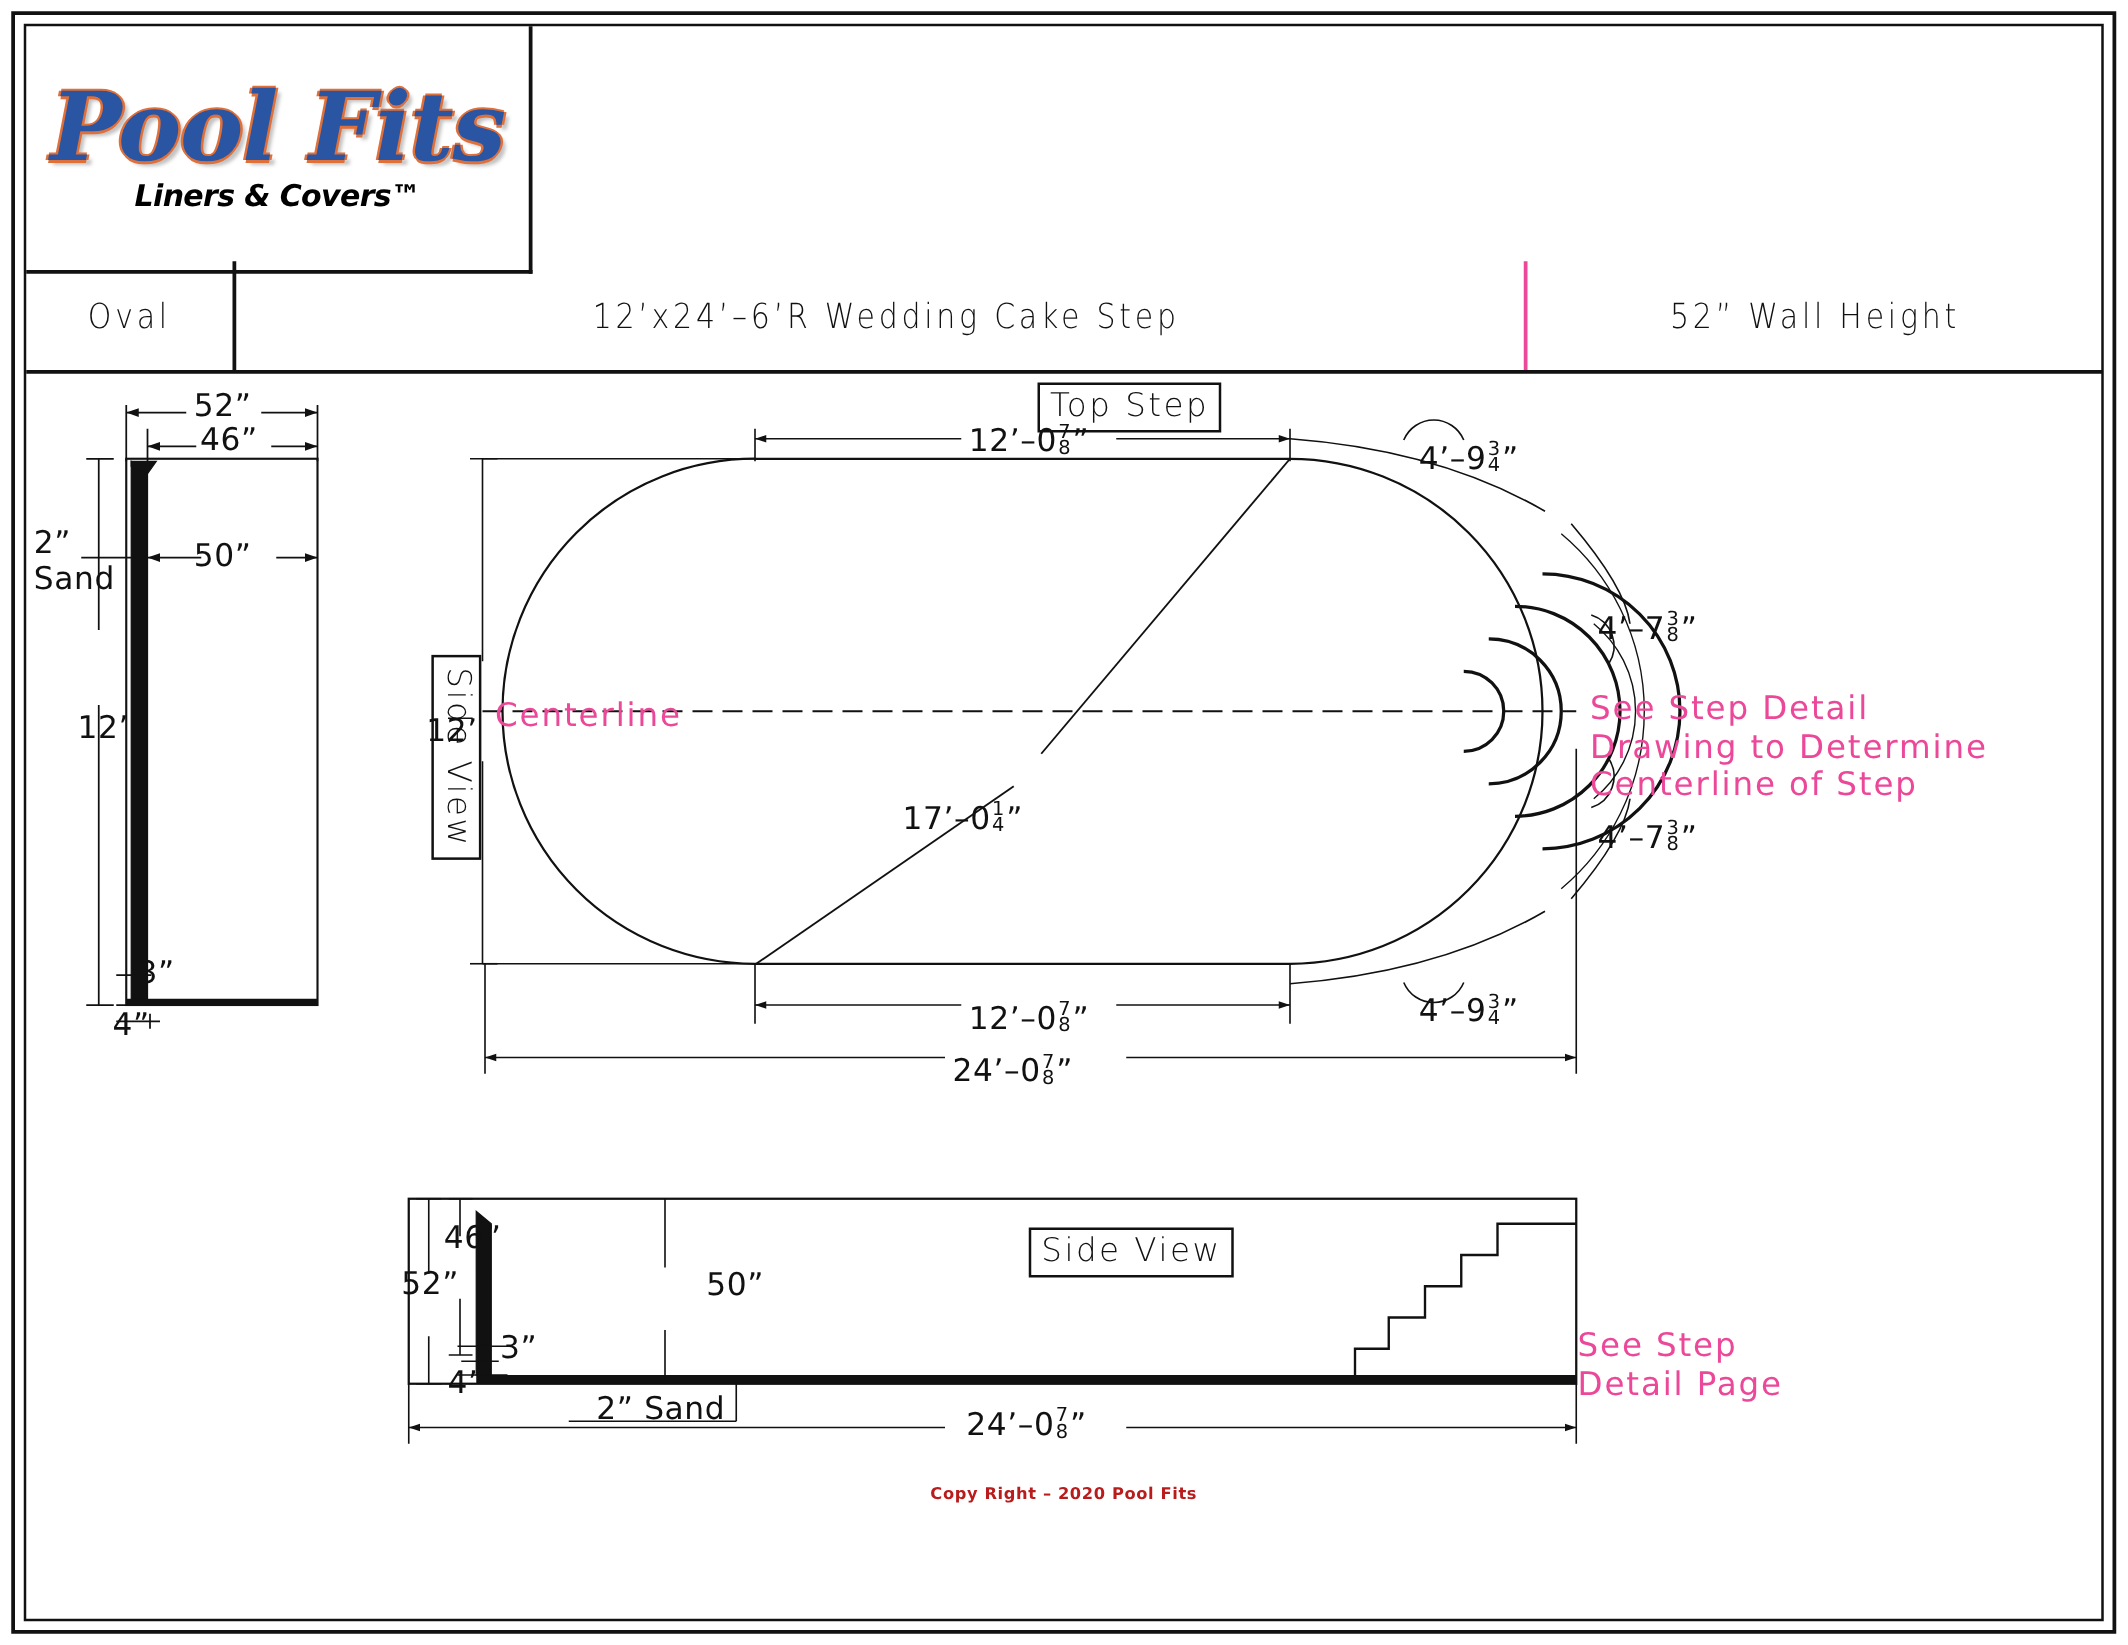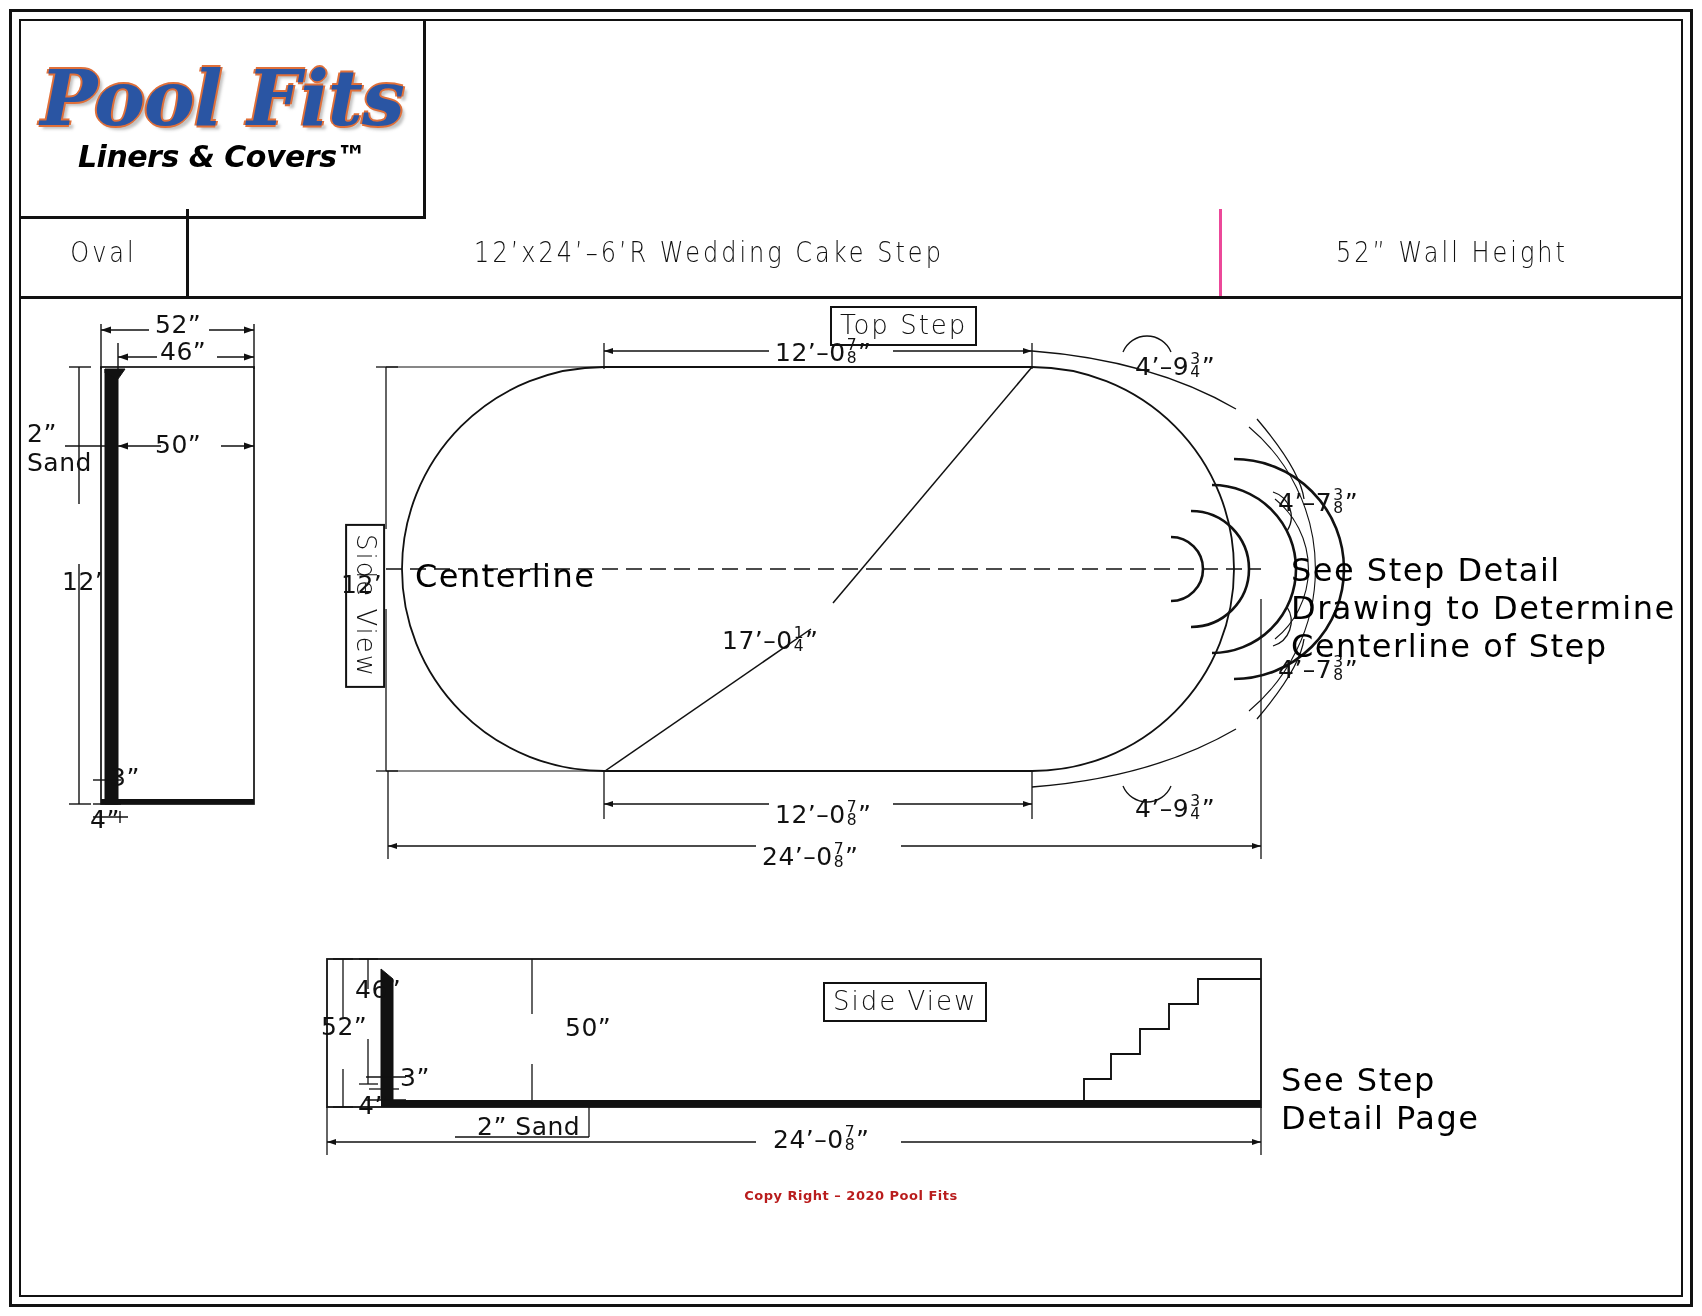--- a/index.html
+++ b/index.html
@@ -66,21 +66,21 @@
        0 2px 0 #e0703a,
        0 -2px 0 #e0703a,
        4px 4px 3px rgba(120,120,120,0.45);
     margin-bottom: 4px;
     white-space: nowrap;
   }
   .logo-sub {
     font-family: "DejaVu Sans", sans-serif;
     font-style: italic;
     font-weight: bold;
-    font-size: 30px;
+    font-size: 24px;
     color: #000;
     letter-spacing: -0.5px;
     white-space: nowrap;
   }
   .title-cell {
     position: absolute;
     left: 426px;
     top: 21px;
     width: 1256px;
     height: 188px;
@@ -163,26 +163,25 @@
   #sideview-left-label {
     left: 283px;
     top: 586px;
     transform: rotate(90deg);
     transform-origin: center center;
   }
 
   
   .note {
     position: absolute;
-    font-size: 32px;
+    font-size: 26px;
     line-height: 1.18;
     letter-spacing: 1.5px;
-    color: #000000;
+    color: #ec4899;
     white-space: pre;
-    margin-left: 19px;
   }
   .dim {
     position: absolute;
     font-size: 25px;
     letter-spacing: 0.5px;
     color: #111;
     white-space: nowrap;
   }
   .frac {
     display: inline-flex;
@@ -452,21 +451,21 @@
       <span class="num">7</span>
       <span class="den">8</span>
     </span>
     <span>”</span>
   </div>
 
   <div class="dim" style="left:341px; top:570px;">12’</div>
 
   <div class="note" style="left:396px; top:558px;">Centerline</div>
 
-  <div class="dim with-frac" style="left:722px; top:626px;">
+  <div class="dim with-frac" style="left:722px; top:640px;">
     <span>17’–0</span>
     <span class="frac">
       <span class="num">1</span>
       <span class="den">4</span>
     </span>
     <span>”</span>
   </div>
 
   <div class="dim with-frac" style="left:1135px; top:352px;">
     <span>4’–9</span>

